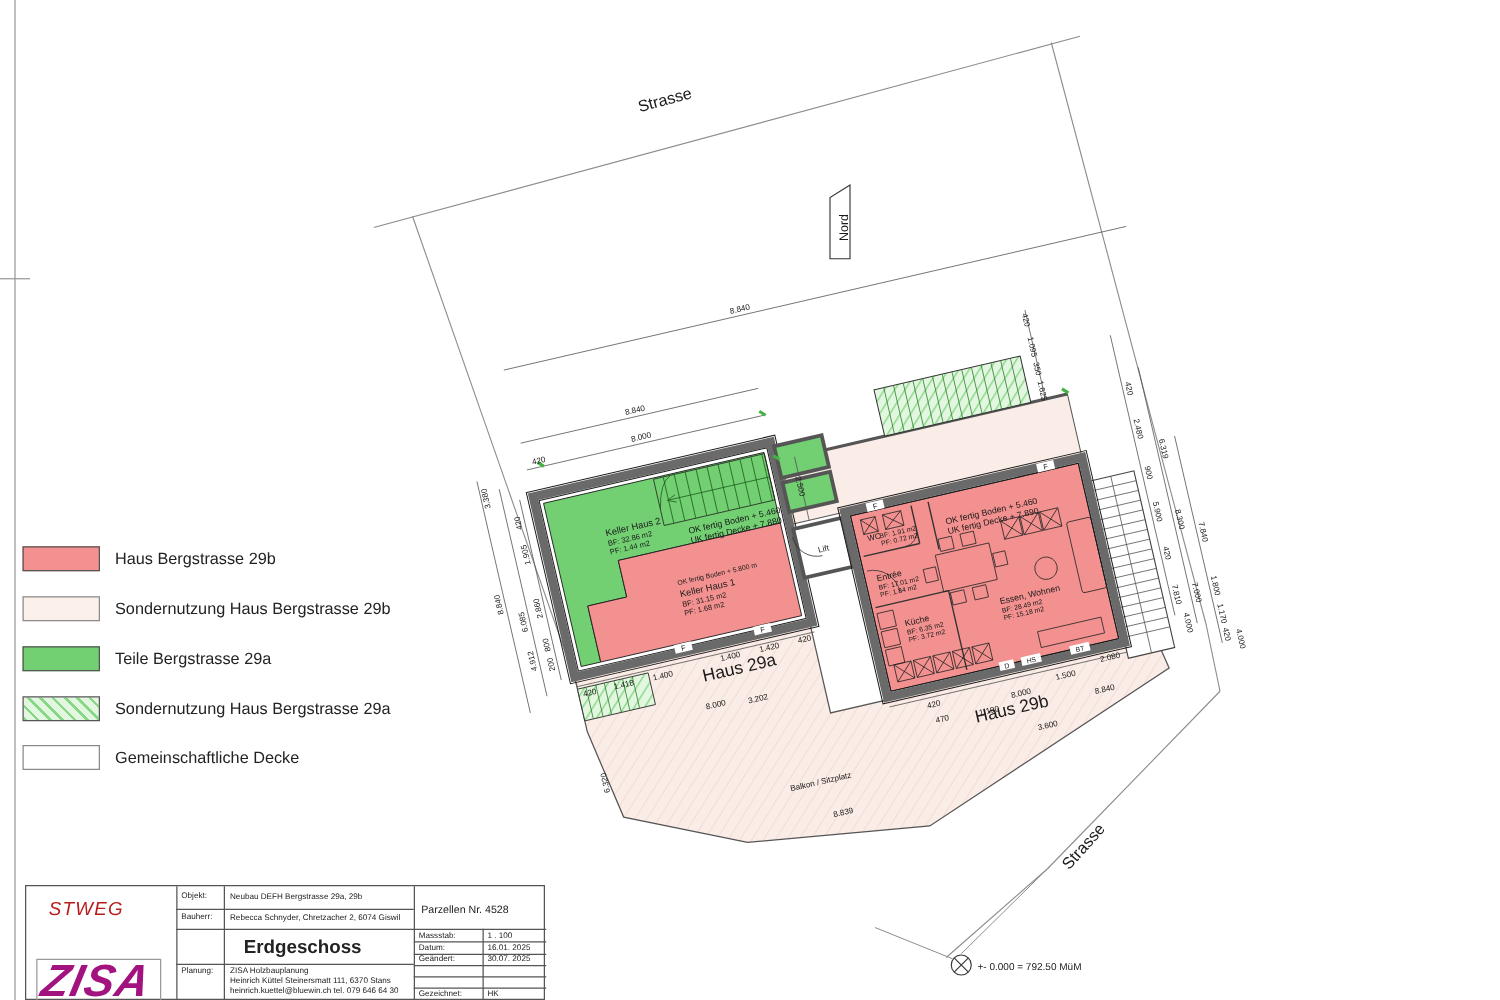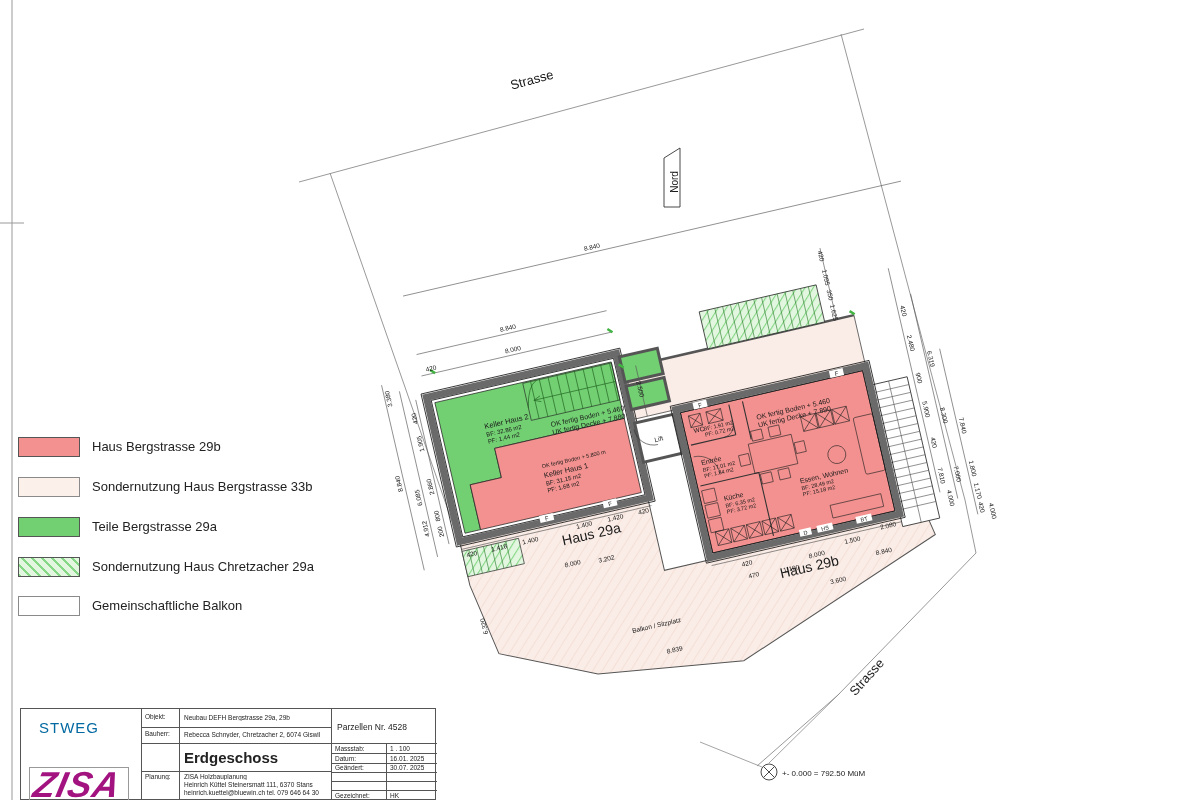--- a/index.html
+++ b/index.html
@@ -16,21 +16,21 @@
   .sw-green{background:#72cf72;}
   .sw-greenhatch{background:repeating-linear-gradient(45deg,#86d886 0 2px,#e2f6e0 2px 7px);}
   .sw-white{background:#ffffff;border-color:#8a8a8a;}
   .legend-label{position:absolute;left:74px;top:2px;font-size:13px;color:#222;}
 
   
   .tblock{position:absolute;left:20px;top:708px;width:416px;height:92px;border:1px solid #555;
           box-sizing:border-box;background:#fff;font-size:6.5px;}
   .tb-line{position:absolute;background:#555;}
   .tb-cell{position:absolute;white-space:nowrap;overflow:hidden;color:#222;}
-  .tb-stweg{font-size:15px;letter-spacing:1px;color:#0369a1;}
+  .tb-stweg{font-size:15px;letter-spacing:1px;color:#b91c1c;font-style:italic;}
   .tb-big{font-size:15px;font-weight:600;color:#222;}
   .tb-parz{font-size:8.5px;}
   .logo-box{position:absolute;left:8px;top:58px;width:98px;height:40px;border:1px solid #999;overflow:hidden;}
   .logo-text{font-style:italic;font-weight:800;font-size:36px;letter-spacing:1px;color:#a21380;
              transform:skewX(-12deg);margin-left:4px;margin-top:-4px;}
 </style>
 </head>
 <body>
 
 <div class="canvas">
@@ -305,33 +305,33 @@
 </svg>
 
 
 <div class="legend">
   <div class="legend-item" style="top:437px">
     <span class="swatch sw-red"></span>
     <span class="legend-label">Haus  Bergstrasse 29b</span>
   </div>
   <div class="legend-item" style="top:477px">
     <span class="swatch sw-palered"></span>
-    <span class="legend-label">Sondernutzung Haus  Bergstrasse 33b</span>
+    <span class="legend-label">Sondernutzung Haus  Bergstrasse 29b</span>
   </div>
   <div class="legend-item" style="top:517px">
     <span class="swatch sw-green"></span>
     <span class="legend-label">Teile  Bergstrasse 29a</span>
   </div>
   <div class="legend-item" style="top:557px">
     <span class="swatch sw-greenhatch"></span>
-    <span class="legend-label">Sondernutzung Haus Chretzacher 29a</span>
+    <span class="legend-label">Sondernutzung Haus Bergstrasse 29a</span>
   </div>
   <div class="legend-item" style="top:596px">
     <span class="swatch sw-white"></span>
-    <span class="legend-label">Gemeinschaftliche Balkon</span>
+    <span class="legend-label">Gemeinschaftliche Decke</span>
   </div>
 </div>
 
 
 <div class="tblock">
 
   <div class="tb-line" style="left:120px;top:0;width:1px;height:92px"></div>
   <div class="tb-line" style="left:158px;top:0;width:1px;height:92px"></div>
   <div class="tb-line" style="left:310px;top:0;width:1px;height:92px"></div>
   <div class="tb-line" style="left:120px;top:18px;width:190px;height:1px"></div>
@@ -346,21 +346,21 @@
 
   <div class="tb-cell tb-stweg" style="left:18px;top:10px">STWEG</div>
   <div class="logo-box">
     <div class="logo-text">ZISA</div>
   </div>
 
   <div class="tb-cell" style="left:124px;top:4px">Objekt:</div>
   <div class="tb-cell" style="left:163px;top:5px">Neubau DEFH Bergstrasse 29a, 29b</div>
   <div class="tb-cell" style="left:124px;top:21px">Bauherr:</div>
   <div class="tb-cell" style="left:163px;top:22px">Rebecca Schnyder,   Chretzacher 2,   6074 Giswil</div>
-  <div class="tb-cell tb-big" style="left:163px;top:40px">Erdgeschoss</div>
+  <div class="tb-cell tb-big" style="left:174px;top:40px">Erdgeschoss</div>
   <div class="tb-cell" style="left:124px;top:64px">Planung:</div>
   <div class="tb-cell" style="left:163px;top:64px">ZISA Holzbauplanung</div>
   <div class="tb-cell" style="left:163px;top:72px">Heinrich Küttel Steinersmatt 111,   6370 Stans</div>
   <div class="tb-cell" style="left:163px;top:80px">heinrich.kuettel@bluewin.ch   tel. 079 646 64 30</div>
 
   <div class="tb-cell tb-parz" style="left:316px;top:13px">Parzellen Nr. 4528</div>
   <div class="tb-cell" style="left:314px;top:36px">Massstab:</div>
   <div class="tb-cell" style="left:369px;top:36px">1 . 100</div>
   <div class="tb-cell" style="left:314px;top:46px">Datum:</div>
   <div class="tb-cell" style="left:369px;top:46px">16.01. 2025</div>

